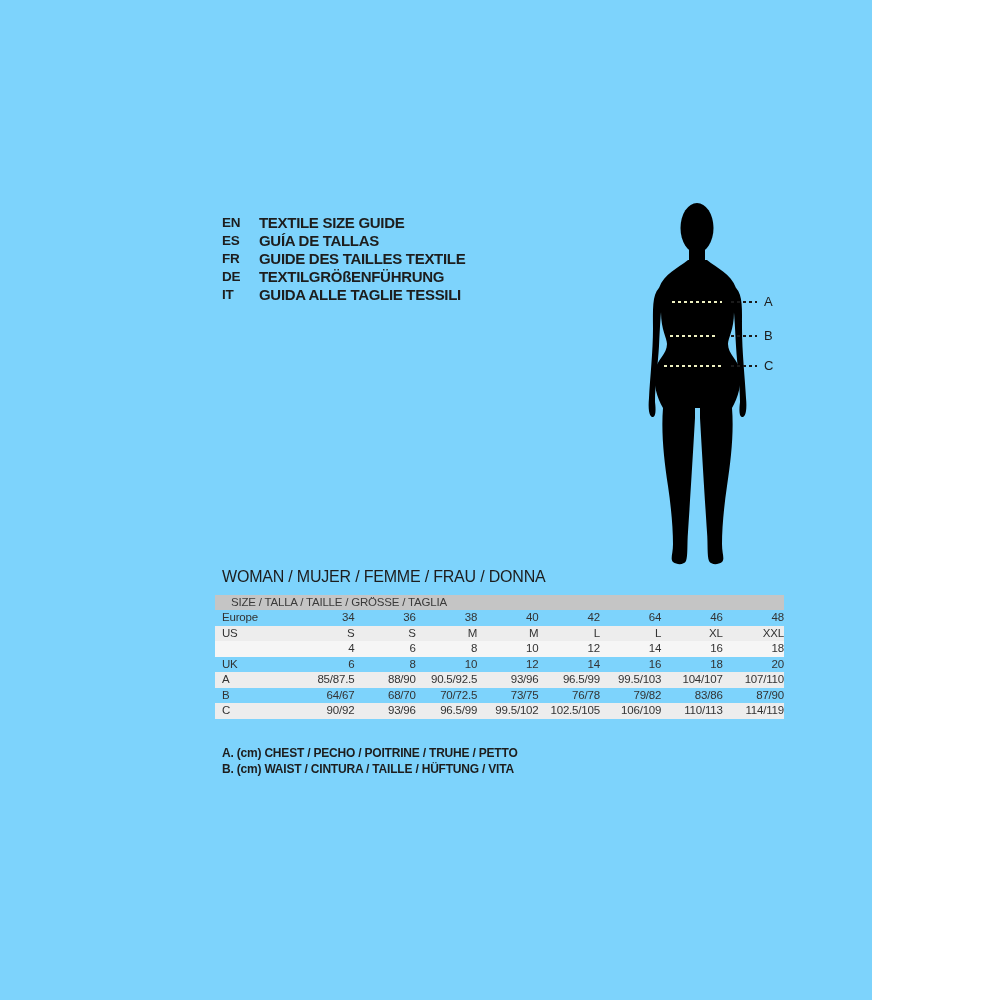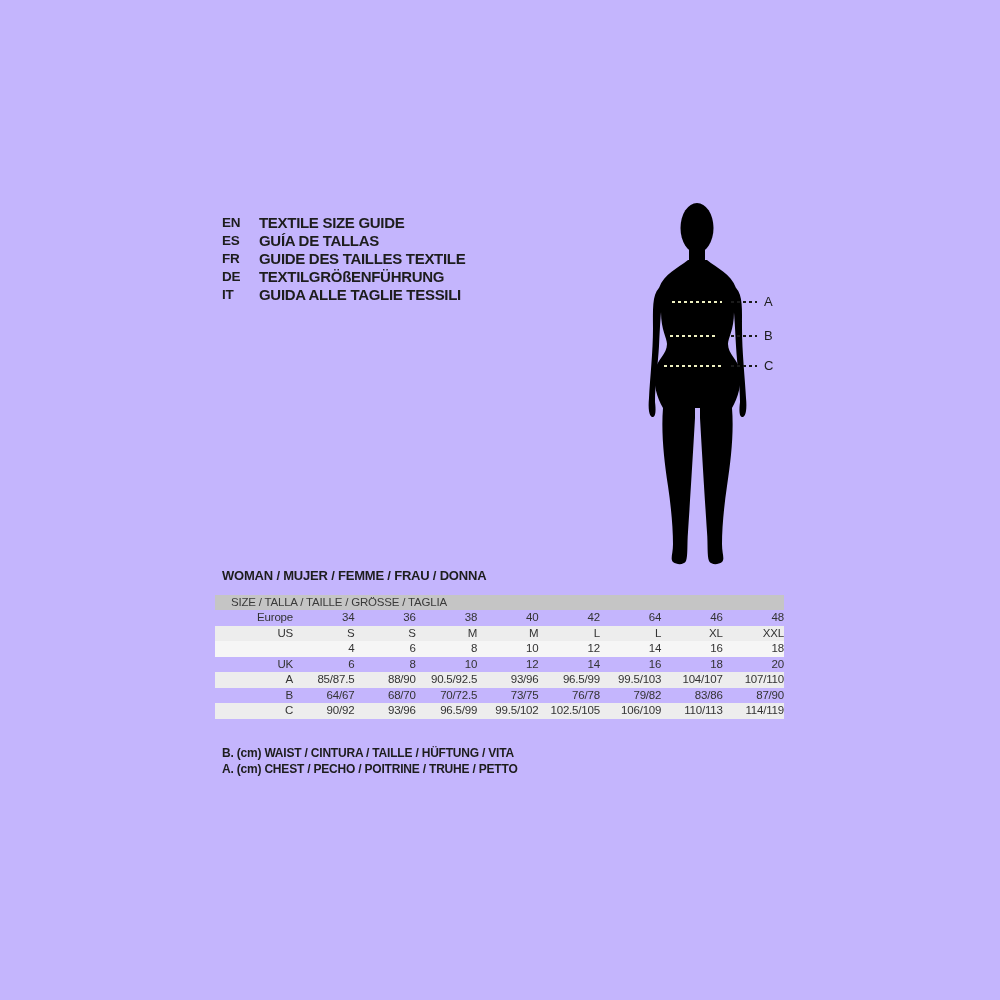--- a/index.html
+++ b/index.html
@@ -1,39 +1,39 @@
 <!DOCTYPE html>
 <html><head>
 <meta charset="utf-8">
 <style>
   html,body{margin:0;padding:0;background:#fff;}
   #canvas{
-    position:relative;width:1000px;height:1000px;background:#c4b5fd;
+    position:relative;width:872px;height:1000px;background:#7dd3fc;
     font-family:"Liberation Sans",sans-serif;color:#222;overflow:hidden;
   }
   
   .lang-block{position:absolute;left:222px;top:214px;}
   .lang-row{display:flex;height:18px;line-height:18px;}
   .lang-code{width:37px;font-size:13.5px;font-weight:700;letter-spacing:-0.3px;color:#1d1d1d;}
   .lang-text{font-size:15px;font-weight:700;letter-spacing:-0.3px;color:#1d1d1d;white-space:nowrap;}
   
   .figure-svg{position:absolute;left:640px;top:202px;width:120px;height:368px;}
   .dash{position:absolute;height:2px;}
   .dash-body{background:repeating-linear-gradient(to right,#eef0c0 0 3px,transparent 3px 6px);}
   .dash-out{background:repeating-linear-gradient(to right,#1b1b1b 0 3px,transparent 3px 6px);}
   .marker-label{position:absolute;font-size:13px;font-weight:400;color:#1d1d1d;line-height:14px;}
   
-  .gender-heading{position:absolute;left:222px;top:568px;font-size:13px;font-weight:700;letter-spacing:-0.2px;color:#1d1d1d;}
+  .gender-heading{position:absolute;left:222px;top:568px;font-size:16px;font-weight:400;letter-spacing:-0.2px;color:#1d1d1d;}
   
   .size-table{position:absolute;left:215px;top:595px;width:569px;font-size:11.5px;letter-spacing:-0.2px;color:#333;}
   .t-header{height:15px;line-height:15px;background:#c5c5c5;color:#3a3a3a;padding-left:16px;box-sizing:border-box;}
   .t-row{display:grid;grid-template-columns:78px repeat(8,1fr);height:15.5px;line-height:15.5px;}
   .t-row.stripe{background:#ededed;}
   .t-row.substripe{background:#f6f6f6;}
-  .t-label{padding-left:7px;text-align:right;}
+  .t-label{padding-left:7px;text-align:left;}
   .t-cell{text-align:right;}
   
   .legend-block{position:absolute;left:222px;top:745px;}
   .legend-line{height:16px;line-height:16px;font-size:12px;font-weight:700;letter-spacing:-0.2px;color:#1d1d1d;white-space:nowrap;}
 </style>
 </head>
 <body>
 
 <div id="canvas">
 
@@ -168,17 +168,17 @@
       <span class="t-cell">96.5/99</span>
       <span class="t-cell">99.5/102</span>
       <span class="t-cell">102.5/105</span>
       <span class="t-cell">106/109</span>
       <span class="t-cell">110/113</span>
       <span class="t-cell">114/119</span>
     </div>
   </div>
 
   <div class="legend-block">
+    <div class="legend-line">A. (cm) CHEST / PECHO / POITRINE / TRUHE / PETTO</div>
     <div class="legend-line">B. (cm) WAIST / CINTURA / TAILLE / HÜFTUNG / VITA</div>
-    <div class="legend-line">A. (cm) CHEST / PECHO / POITRINE / TRUHE / PETTO</div>
   </div>
 
 </div>
 
 </body></html>

